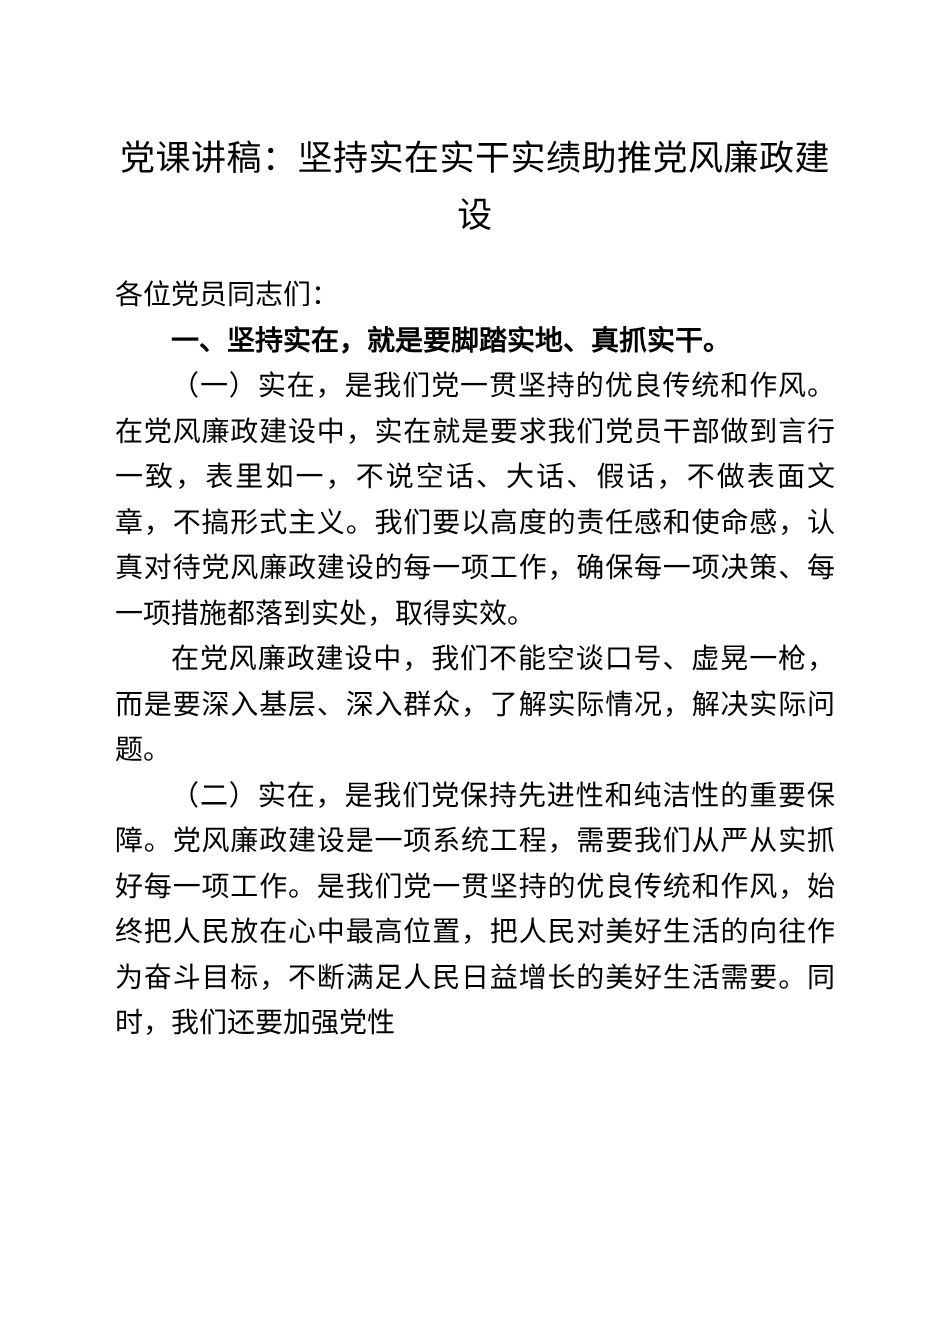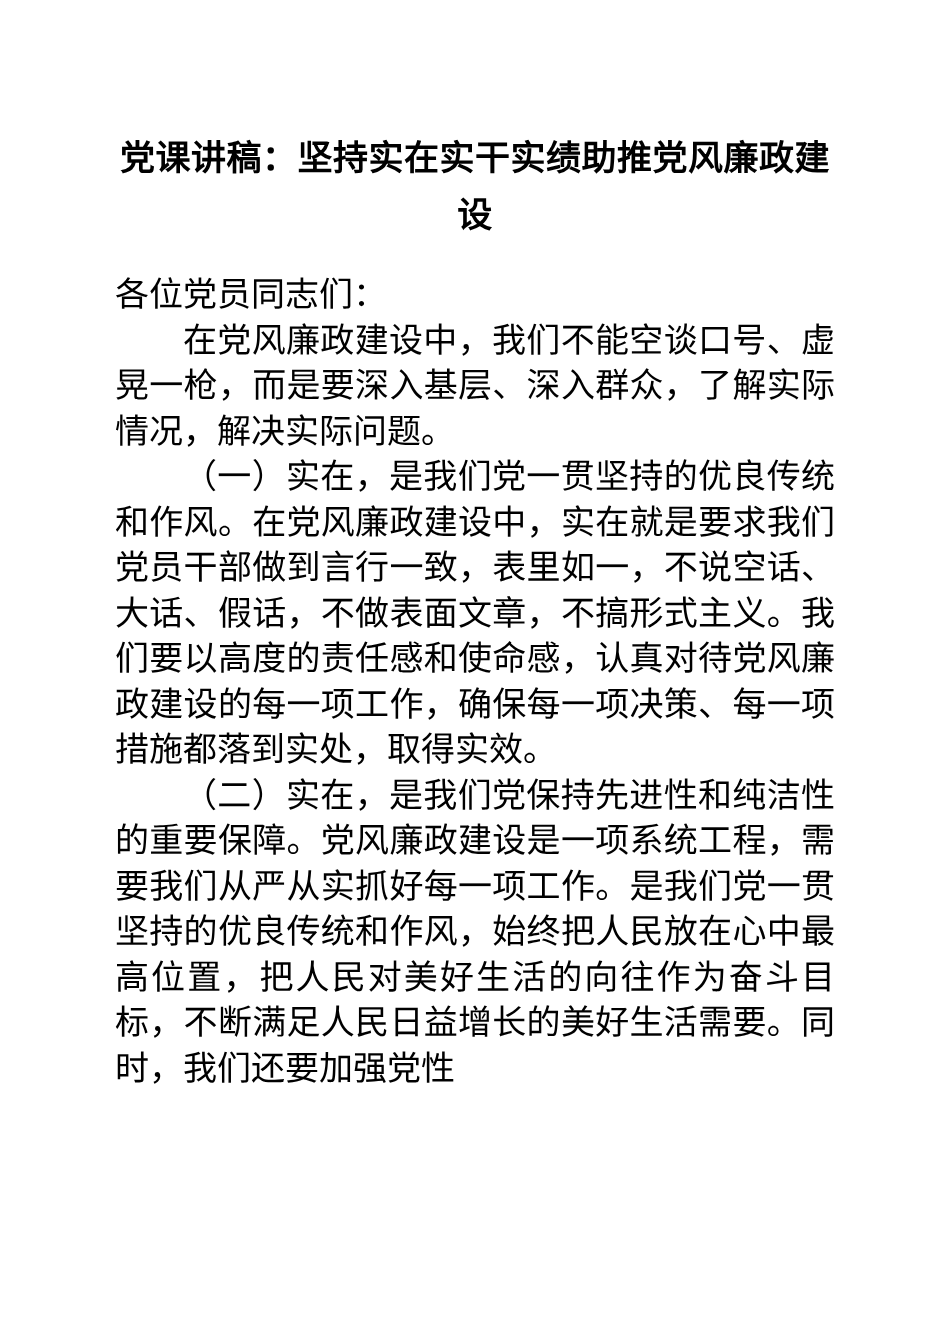--- a/index.html
+++ b/index.html
@@ -15,31 +15,31 @@
   }
   .page {
     box-sizing: border-box;
     width: 950px;
     height: 1344px;
     padding: 130px 115px 0 115px;
     background: #ffffff;
   }
   .doc-title {
     font-family: "Liberation Serif", "DejaVu Serif", serif;
-    font-weight: bold;
+    font-weight: normal;
     font-size: 35px;
     line-height: 57px;
     text-align: center;
     color: #000000;
     margin: 0 0 28px 0;
     letter-spacing: 0.5px;
   }
   .doc-body p {
     font-family: "Liberation Serif", "DejaVu Serif", serif;
-    font-size: 34px;
+    font-size: 28px;
     line-height: 45.5px;
     text-align: justify;
     margin: 0;
     color: #000000;
     word-break: break-all;
   }
   .salutation {
     text-indent: 0;
   }
   .body-para {
@@ -54,20 +54,21 @@
 </head>
 <body>
 
 <div class="page">
   <h1 class="doc-title">党课讲稿：坚持实在实干实绩助推党风廉政建设</h1>
 
   <div class="doc-body">
     <p class="salutation">各位党员同志们：</p>
 
 
+    <p class="section-heading">一、坚持实在，就是要脚踏实地、真抓实干。</p>
+
+    <p class="body-para">（一）实在，是我们党一贯坚持的优良传统和作风。在党风廉政建设中，实在就是要求我们党员干部做到言行一致，表里如一，不说空话、大话、假话，不做表面文章，不搞形式主义。我们要以高度的责任感和使命感，认真对待党风廉政建设的每一项工作，确保每一项决策、每一项措施都落到实处，取得实效。</p>
 
     <p class="body-para">在党风廉政建设中，我们不能空谈口号、虚晃一枪，而是要深入基层、深入群众，了解实际情况，解决实际问题。</p>
-
-    <p class="body-para">（一）实在，是我们党一贯坚持的优良传统和作风。在党风廉政建设中，实在就是要求我们党员干部做到言行一致，表里如一，不说空话、大话、假话，不做表面文章，不搞形式主义。我们要以高度的责任感和使命感，认真对待党风廉政建设的每一项工作，确保每一项决策、每一项措施都落到实处，取得实效。</p>
 
     <p class="body-para">（二）实在，是我们党保持先进性和纯洁性的重要保障。党风廉政建设是一项系统工程，需要我们从严从实抓好每一项工作。是我们党一贯坚持的优良传统和作风，始终把人民放在心中最高位置，把人民对美好生活的向往作为奋斗目标，不断满足人民日益增长的美好生活需要。同时，我们还要加强党性</p>
   </div>
 </div>
 
 </body></html>

